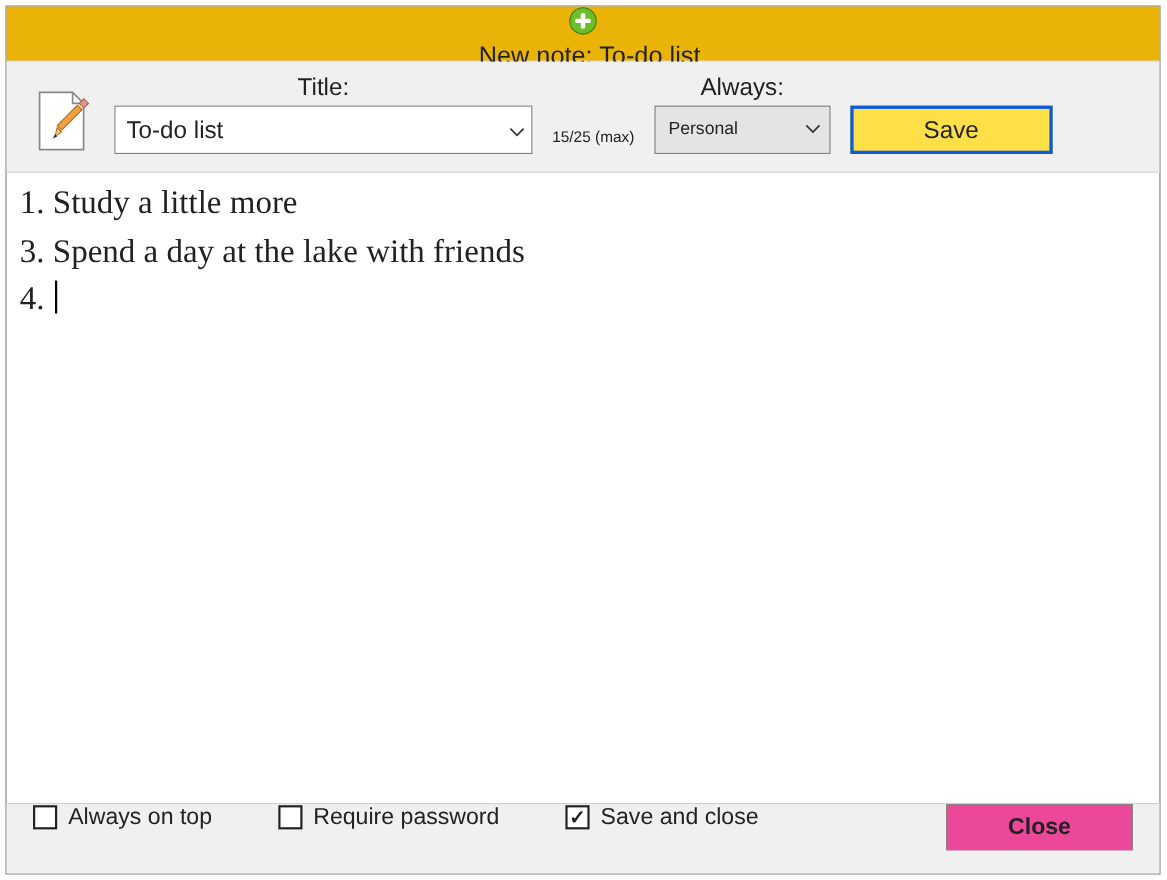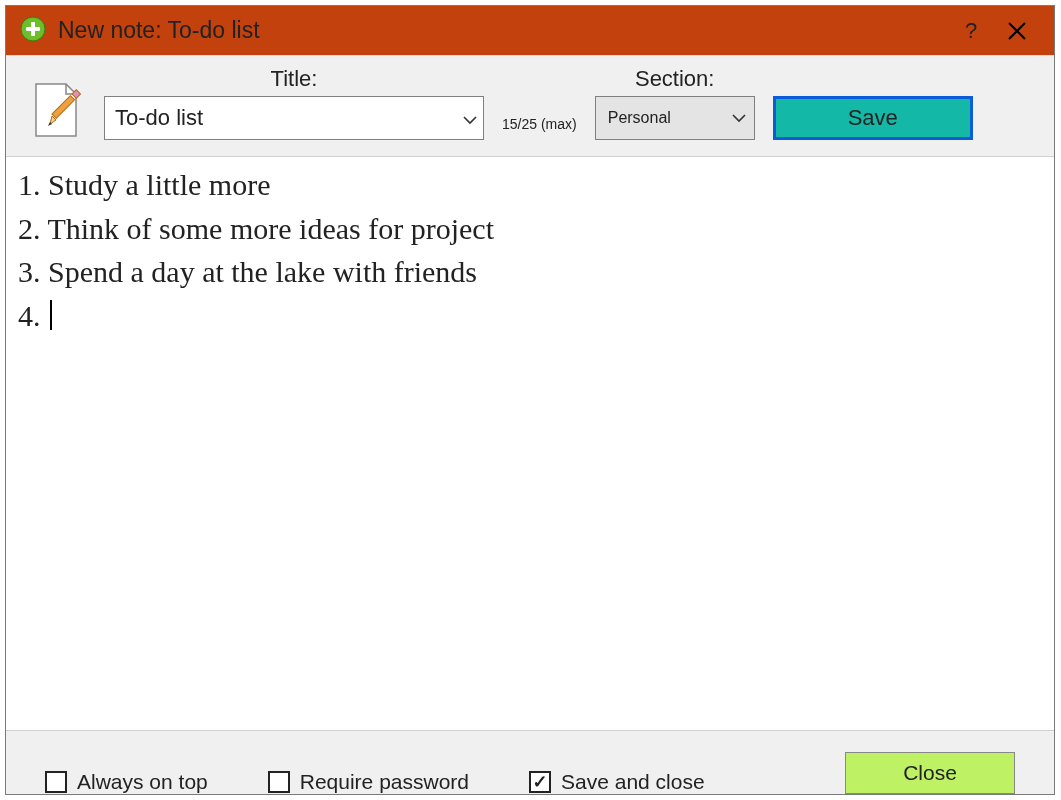--- a/index.html
+++ b/index.html
@@ -3,21 +3,21 @@
 <meta charset="utf-8">
 <style>
   * { box-sizing: border-box; margin: 0; padding: 0; }
   html, body { width: 1061px; height: 800px; font-family: "Segoe UI", Tahoma, sans-serif; color: #222; }
   .window {
     width: 1050px; height: 790px; margin: 5px; border: 1px solid #7a7a7a;
     display: flex; flex-direction: column; background: #fff;
   }
   .titlebar {
     height: 50px; display: flex; align-items: center; padding: 0 14px;
-    border-bottom: 1px solid #d8d8d8; background: #c2410c;
+    border-bottom: 1px solid #d8d8d8; background: #eab308; flex-direction: column;
   }
   .titlebar .title { font-size: 23px; margin-left: 12px; flex: 1; }
   .titlebar .help, .titlebar .close {
     width: 46px; height: 36px; display: flex; align-items: center; justify-content: center;
     font-size: 22px; cursor: pointer;
   }
   .titlebar .close { font-size: 18px; }
   .toolbar {
     background: #f0f0f0; border-bottom: 1px solid #d0d0d0;
     display: flex; align-items: flex-end; padding: 10px 20px 16px 20px;
@@ -32,47 +32,47 @@
   }
   .title-combo .combo-text { flex: 1; }
   .title-combo .chev { width: 22px; text-align: center; color:#333; }
   .counter { font-size: 14px; padding-bottom: 8px; }
   .section-combo {
     width: 160px; height: 44px; border: 1px solid #808080; background: #e4e4e4;
     display: flex; align-items: center; padding: 0 8px 0 12px; font-size: 16px;
   }
   .section-combo .combo-text { flex: 1; }
   .save-btn {
-    width: 200px; height: 44px; border: 3px solid #0b5cd8; background: #14b8a6;
+    width: 184px; height: 44px; border: 3px solid #0b5cd8; background: #fde047;
     display: flex; align-items: center; justify-content: center; font-size: 22px;
     cursor: pointer; margin-bottom:0;
   }
   .content {
     flex: 1; padding: 6px 12px; font-family: "Palatino Linotype","Book Antiqua",Georgia,serif;
     font-size: 30px; line-height: 1.45;
   }
   .content .line { white-space: pre; }
   .cursor {
     display: inline-block; width: 2px; height: 30px; background: #000;
     vertical-align: -4px; margin-left: 2px;
   }
   .footer {
     height: 64px; border-top: 1px solid #d0d0d0; background: #f0f0f0;
-    display: flex; align-items: flex-end; padding: 0 39px; gap: 60px; font-size: 21px;
+    display: flex; align-items: flex-start; padding: 0 24px; gap: 60px; font-size: 21px;
   }
   .chk { display: flex; align-items: center; gap: 10px; cursor: pointer; }
   .chk .box {
     width: 22px; height: 22px; border: 2px solid #222; background:#fff;
     display:flex; align-items:center; justify-content:center; font-size:18px; line-height:1;
   }
   .chk .box.checked::after { content:"✓"; font-weight:bold; }
   .footer .spacer { flex: 1; }
   .close-btn {
-    width: 170px; height: 42px; border: 1px solid #888; background: #bef264;
-    display: flex; align-items: center; justify-content: center; font-size: 21px; cursor:pointer;
+    width: 170px; height: 42px; border: 1px solid #888; background: #ec4899;
+    display: flex; align-items: center; justify-content: center; font-size: 21px; cursor:pointer;font-weight:bold;
   }
 </style>
 </head>
 <body>
 
 <div class="window">
 
   <div class="titlebar">
     <span>
       <svg width="26" height="26" viewBox="0 0 26 26">
@@ -111,40 +111,39 @@
           <svg width="14" height="10" viewBox="0 0 14 10">
               <path d="M1 2 L7 8 L13 2" fill="none" stroke="#333" stroke-width="1.6"></path>
             </svg>
         </span>
       </div>
     </div>
 
     <div class="counter">15/25 (max)</div>
 
     <div class="field-group">
-      <div class="field-label">Section:</div>
+      <div class="field-label">Always:</div>
       <div class="section-combo">
         <span class="combo-text">Personal</span>
         <span class="chev">
           <svg width="14" height="10" viewBox="0 0 14 10">
               <path d="M1 2 L7 8 L13 2" fill="none" stroke="#333" stroke-width="1.6"></path>
             </svg>
         </span>
       </div>
     </div>
 
     <div class="field-group">
       <div class="field-label">&nbsp;</div>
       <div class="save-btn">Save</div>
     </div>
   </div>
 
   <div class="content">
     <div class="line">1. Study a little more</div>
-    <div class="line">2. Think of some more ideas for project</div>
     <div class="line">3. Spend a day at the lake with friends</div>
     <div class="line"><span>4. </span><span class="cursor"></span></div>
   </div>
 
   <div class="footer">
     <div class="chk">
       <span class="box"></span>
       <span>Always on top</span>
     </div>
     <div class="chk">

